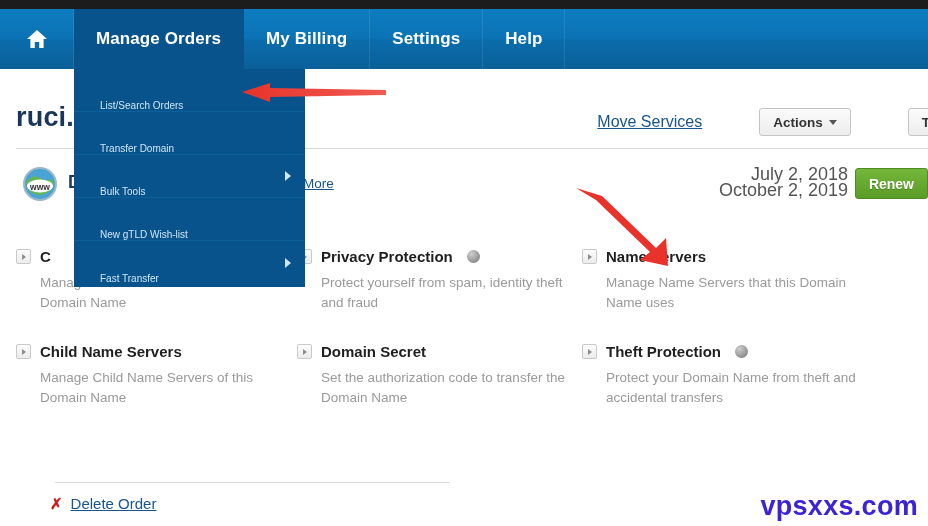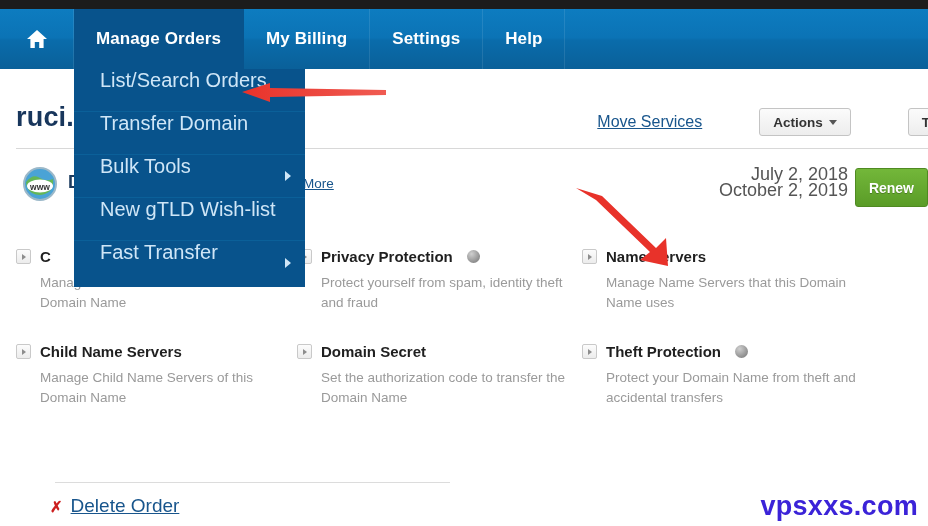--- a/index.html
+++ b/index.html
@@ -56,24 +56,24 @@
     position: absolute;
     left: 74px; top: 69px;
     width: 231px;
     background: #08538c;
     z-index: 40;
     padding-bottom: 3px;
   }
   .dd-item {
     position: relative;
     height: 43px;
-    display: flex; align-items: flex-start;
+    display: flex; align-items: flex-end;
     padding: 0 16px 0 26px;
     color: #cfe6f7;
-    font-size: 20px;
+    font-size: 10px;
     border-bottom: 1px solid #0b6099;
     white-space: nowrap;
   }
   .dd-item:last-child { border-bottom: none; }
   .dd-arrow {
     position: absolute; right: 14px; top: 50%;
     transform: translateY(-50%);
     width: 0; height: 0;
     border-top: 5px solid transparent;
     border-bottom: 5px solid transparent;
@@ -145,21 +145,21 @@
   }
   .dates {
     position: absolute; right: 80px; top: 6px;
     text-align: right;
     font-size: 18px;
     color: #555555;
     line-height: 16px;
   }
   .btn-renew {
     position: absolute; right: 0px; top: 8px;
-    height: 39px;
+    height: 31px;
     padding: 0 13px;
     display: inline-flex; align-items: center;
     background: linear-gradient(to bottom, #73b73a 0%, #5a9c27 100%);
     border: 1px solid #4f8a22;
     border-radius: 3px;
     color: #ffffff;
     font-size: 14px; font-weight: bold;
     text-shadow: 0 1px 0 rgba(0,0,0,.25);
   }
 
@@ -219,21 +219,21 @@
   }
   .delete-row {
     position: absolute; left: 50px; top: 495px;
     display: flex; align-items: center; gap: 8px;
   }
   .x-mark {
     color: #cc1f1f; font-size: 15px; font-weight: bold;
     line-height: 1;
   }
   .link-delete {
-    color: #18558c; font-size: 19px; text-decoration: underline;
+    color: #18558c; font-size: 15px; text-decoration: underline;
   }
   .watermark {
     position: absolute; right: 10px; bottom: 4px;
     font-size: 27px; font-weight: bold;
     color: #3b23d8;
     letter-spacing: .3px;
   }
 
   
   .arrow-svg { position: absolute; z-index: 60; pointer-events: none; }

